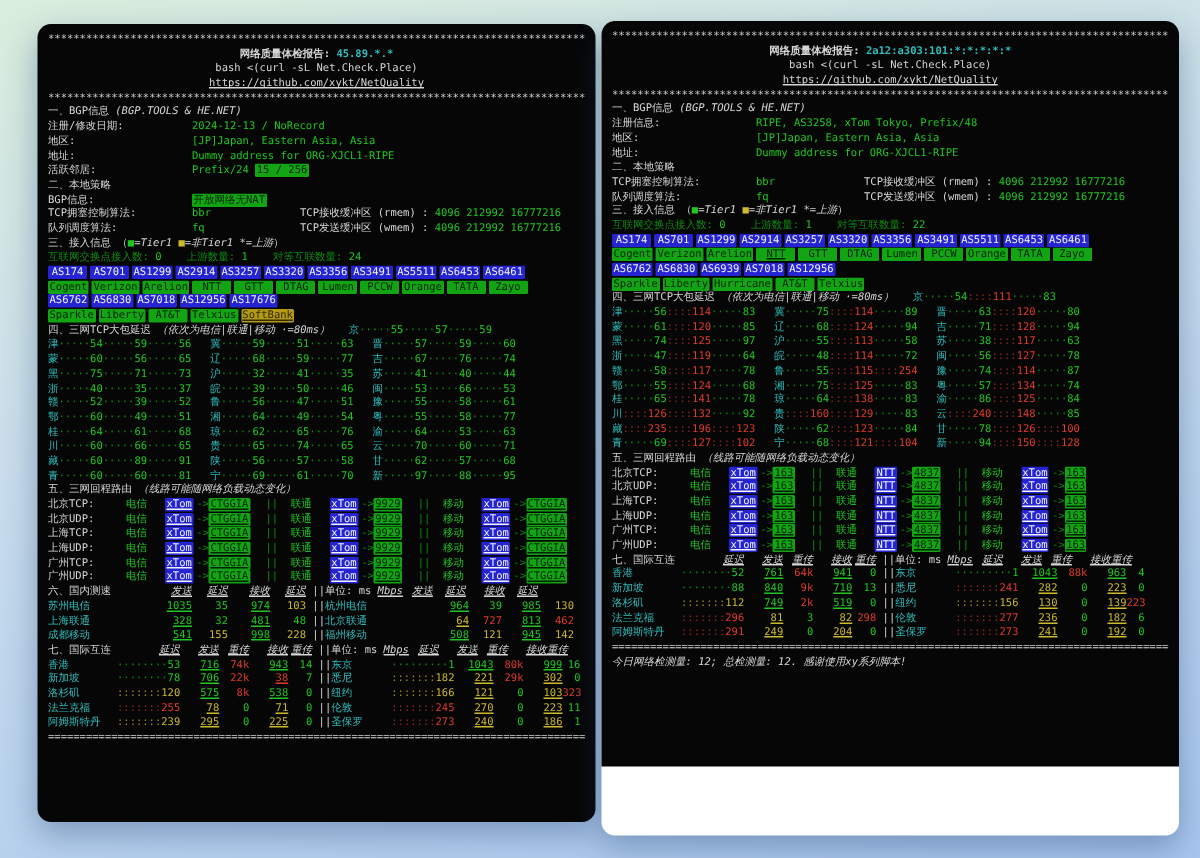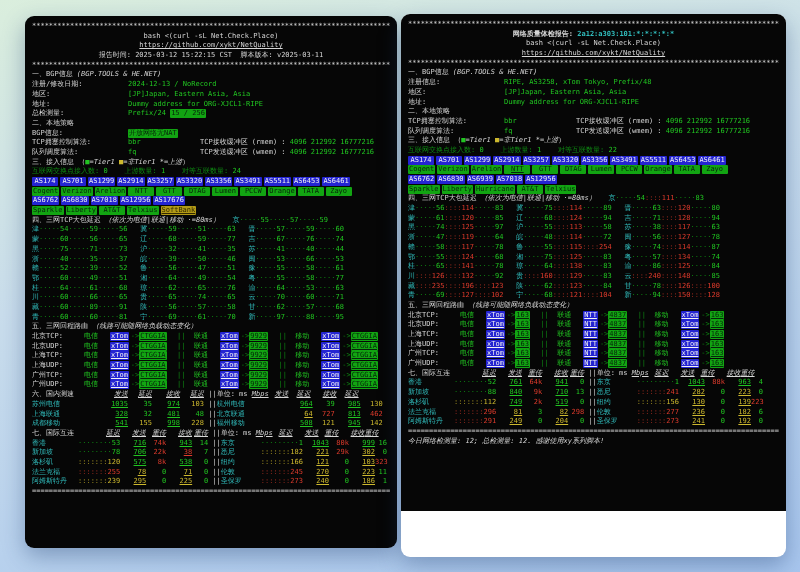--- a/index.html
+++ b/index.html
@@ -16,29 +16,29 @@
   .line.center{text-align:center}
   .badge{display:inline-block;padding:0 1px;margin-right:2px;border-radius:1px;text-align:center;line-height:9px}
 </style>
 </head>
 <body>
 
 <div id="screen">
     <div class="card left">
       <div class="term">
         <div class="line"><span style="color: rgb(214, 214, 214);">******************************************************************************************</span></div>
+        <div class="line center"><span style="color: rgb(214, 214, 214); font-weight: bold;">网络质量体检报告: </span><span style="color: rgb(49, 189, 189); font-weight: bold;">45.89.*.*</span></div>
         <div class="line center"><span style="color: rgb(214, 214, 214);">bash &lt;(curl -sL Net.Check.Place)</span></div>
         <div class="line center"><span style="color: rgb(214, 214, 214); text-decoration: underline;">https://github.com/xykt/NetQuality</span></div>
-        <div class="line center"><span style="color: rgb(214, 214, 214);">报告时间: </span><span style="color: rgb(214, 214, 214);">2025-03-12 15:22:15 CST</span><span style="color: rgb(214, 214, 214);">  脚本版本: </span><span style="color: rgb(214, 214, 214);">v2025-03-11</span></div>
         <div class="line"><span style="color: rgb(214, 214, 214);">******************************************************************************************</span></div>
         <div class="line"><span style="color: rgb(214, 214, 214);">一、BGP信息 </span><span style="color: rgb(214, 214, 214); font-style: italic;">(BGP.TOOLS &amp; HE.NET)</span></div>
         <div class="line"><span style="color: rgb(214, 214, 214); display: inline-block; min-width: 96px;">注册/修改日期: </span><span style="color: rgb(33, 197, 33);">2024-12-13 / NoRecord</span></div>
         <div class="line"><span style="color: rgb(214, 214, 214); display: inline-block; min-width: 96px;">地区: </span><span style="color: rgb(33, 197, 33);">[JP]Japan, Eastern Asia, Asia</span></div>
         <div class="line"><span style="color: rgb(214, 214, 214); display: inline-block; min-width: 96px;">地址: </span><span style="color: rgb(33, 197, 33);">Dummy address for ORG-XJCL1-RIPE</span></div>
-        <div class="line"><span style="color: rgb(214, 214, 214); display: inline-block; min-width: 96px;">总检测量: </span><span style="color: rgb(33, 197, 33);">Prefix/24 </span><span class="badge" style="background: rgb(18, 164, 18); color: rgb(6, 35, 10);">15 / 256</span></div>
+        <div class="line"><span style="color: rgb(214, 214, 214); display: inline-block; min-width: 96px;">活跃邻居: </span><span style="color: rgb(33, 197, 33);">Prefix/24 </span><span class="badge" style="background: rgb(18, 164, 18); color: rgb(6, 35, 10);">15 / 256</span></div>
         <div class="line"><span style="color: rgb(214, 214, 214);">二、本地策略</span></div>
         <div class="line"><span style="color: rgb(214, 214, 214); display: inline-block; min-width: 96px;">BGP信息: </span><span class="badge" style="background: rgb(18, 164, 18); color: rgb(6, 35, 10);">开放网络无NAT</span></div>
         <div class="line"><span style="color: rgb(214, 214, 214); display: inline-block; min-width: 96px;">TCP拥塞控制算法: </span><span style="color: rgb(33, 197, 33); display: inline-block; min-width: 72px;">bbr</span><span style="color: rgb(214, 214, 214);">TCP接收缓冲区 (rmem) : </span><span style="color: rgb(33, 197, 33);">4096 212992 16777216</span></div>
         <div class="line"><span style="color: rgb(214, 214, 214); display: inline-block; min-width: 96px;">队列调度算法: </span><span style="color: rgb(33, 197, 33); display: inline-block; min-width: 72px;">fq</span><span style="color: rgb(214, 214, 214);">TCP发送缓冲区 (wmem) : </span><span style="color: rgb(33, 197, 33);">4096 212992 16777216</span></div>
         <div class="line"><span style="color: rgb(214, 214, 214);">三、接入信息 </span><span style="color: rgb(214, 214, 214);">（</span><span style="color: rgb(33, 197, 33);">■</span><span style="color: rgb(214, 214, 214); font-style: italic;">=Tier1 </span><span style="color: rgb(205, 185, 46);">■</span><span style="color: rgb(214, 214, 214); font-style: italic;">=非Tier1 </span><span style="color: rgb(214, 214, 214); font-style: italic;">*=上游</span><span style="color: rgb(214, 214, 214);">）</span></div>
         <div class="line"><span style="color: rgb(14, 138, 18);">互联网交换点接入数: </span><span style="color: rgb(33, 197, 33);">0</span><span style="color: rgb(14, 138, 18);">    上游数量: </span><span style="color: rgb(33, 197, 33);">1</span><span style="color: rgb(14, 138, 18);">    对等互联数量: </span><span style="color: rgb(33, 197, 33);">24</span></div>
         <div class="line"><span class="badge" style="background: rgb(36, 36, 210); color: rgb(242, 242, 242); display: inline-block; min-width: 24px;">AS174</span><span class="badge" style="background: rgb(36, 36, 210); color: rgb(242, 242, 242); display: inline-block; min-width: 24px;">AS701</span><span class="badge" style="background: rgb(36, 36, 210); color: rgb(242, 242, 242); display: inline-block; min-width: 24px;">AS1299</span><span class="badge" style="background: rgb(36, 36, 210); color: rgb(242, 242, 242); display: inline-block; min-width: 24px;">AS2914</span><span class="badge" style="background: rgb(36, 36, 210); color: rgb(242, 242, 242); display: inline-block; min-width: 24px;">AS3257</span><span class="badge" style="background: rgb(36, 36, 210); color: rgb(242, 242, 242); display: inline-block; min-width: 24px;">AS3320</span><span class="badge" style="background: rgb(36, 36, 210); color: rgb(242, 242, 242); display: inline-block; min-width: 24px;">AS3356</span><span class="badge" style="background: rgb(36, 36, 210); color: rgb(242, 242, 242); display: inline-block; min-width: 24px;">AS3491</span><span class="badge" style="background: rgb(36, 36, 210); color: rgb(242, 242, 242); display: inline-block; min-width: 24px;">AS5511</span><span class="badge" style="background: rgb(36, 36, 210); color: rgb(242, 242, 242); display: inline-block; min-width: 24px;">AS6453</span><span class="badge" style="background: rgb(36, 36, 210); color: rgb(242, 242, 242); display: inline-block; min-width: 24px;">AS6461</span></div>
         <div class="line"><span class="badge" style="background: rgb(18, 164, 18); color: rgb(6, 35, 10); display: inline-block; min-width: 24px;">Cogent</span><span class="badge" style="background: rgb(18, 164, 18); color: rgb(6, 35, 10); display: inline-block; min-width: 24px;">Verizon</span><span class="badge" style="background: rgb(18, 164, 18); color: rgb(6, 35, 10); display: inline-block; min-width: 24px;">Arelion</span><span class="badge" style="background: rgb(18, 164, 18); color: rgb(6, 35, 10); display: inline-block; min-width: 24px;">NTT</span><span class="badge" style="background: rgb(18, 164, 18); color: rgb(6, 35, 10); display: inline-block; min-width: 24px;">GTT</span><span class="badge" style="background: rgb(18, 164, 18); color: rgb(6, 35, 10); display: inline-block; min-width: 24px;">DTAG</span><span class="badge" style="background: rgb(18, 164, 18); color: rgb(6, 35, 10); display: inline-block; min-width: 24px;">Lumen</span><span class="badge" style="background: rgb(18, 164, 18); color: rgb(6, 35, 10); display: inline-block; min-width: 24px;">PCCW</span><span class="badge" style="background: rgb(18, 164, 18); color: rgb(6, 35, 10); display: inline-block; min-width: 24px;">Orange</span><span class="badge" style="background: rgb(18, 164, 18); color: rgb(6, 35, 10); display: inline-block; min-width: 24px;">TATA</span><span class="badge" style="background: rgb(18, 164, 18); color: rgb(6, 35, 10); display: inline-block; min-width: 24px;">Zayo</span></div>
         <div class="line"><span class="badge" style="background: rgb(36, 36, 210); color: rgb(242, 242, 242); display: inline-block; min-width: 24px;">AS6762</span><span class="badge" style="background: rgb(36, 36, 210); color: rgb(242, 242, 242); display: inline-block; min-width: 24px;">AS6830</span><span class="badge" style="background: rgb(36, 36, 210); color: rgb(242, 242, 242); display: inline-block; min-width: 24px;">AS7018</span><span class="badge" style="background: rgb(36, 36, 210); color: rgb(242, 242, 242); display: inline-block; min-width: 24px;">AS12956</span><span class="badge" style="background: rgb(36, 36, 210); color: rgb(242, 242, 242); display: inline-block; min-width: 24px;">AS17676</span></div>
         <div class="line"><span class="badge" style="background: rgb(18, 164, 18); color: rgb(6, 35, 10); display: inline-block; min-width: 24px;">Sparkle</span><span class="badge" style="background: rgb(18, 164, 18); color: rgb(6, 35, 10); display: inline-block; min-width: 24px;">Liberty</span><span class="badge" style="background: rgb(18, 164, 18); color: rgb(6, 35, 10); display: inline-block; min-width: 24px;">AT&amp;T</span><span class="badge" style="background: rgb(18, 164, 18); color: rgb(6, 35, 10); display: inline-block; min-width: 24px;">Telxius</span><span class="badge" style="background: rgb(178, 154, 22); color: rgb(51, 41, 0); text-decoration: underline; display: inline-block; min-width: 24px;">SoftBank</span></div>

